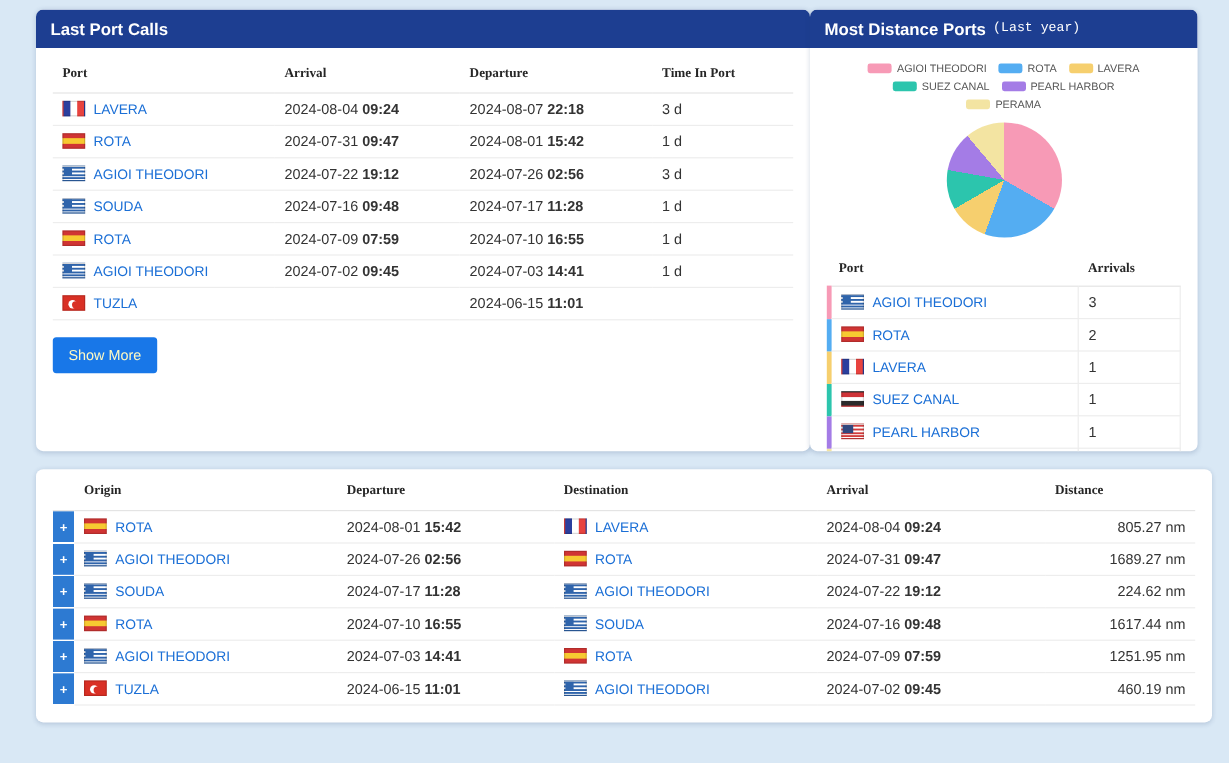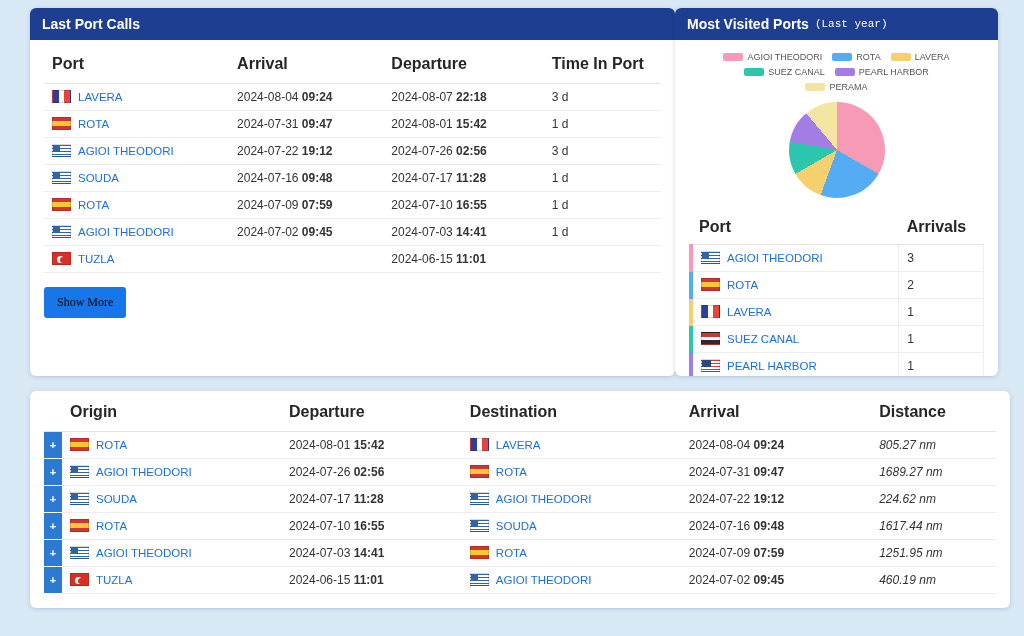--- a/index.html
+++ b/index.html
@@ -27,22 +27,22 @@
   .panel-subtitle { font-weight:normal; font-size:11px;font-family:Liberation Mono, monospace; }
   .info-icon {
     display:inline-flex; align-items:center; justify-content:center;
     width:13px; height:13px; border-radius:50%; background:#fff;
     color:#1d3e91; font-size:9px; font-weight:bold; font-style:normal;
   }
   .panel-body { padding:4px 14px 14px; flex:1; }
 
   table { width:100%; border-collapse:collapse; font-size:12px; color:#333; table-layout:fixed; }
   th {
-    text-align:left; font-weight:bold; font-size:16px; color:#262626;
-    padding:11px 8px 10px; border-bottom:1px solid #e4e4e4; white-space:nowrap;
+    text-align:left; font-weight:bold; font-size:11px; color:#262626;
+    padding:11px 8px 10px; border-bottom:1px solid #e4e4e4; white-space:nowrap;font-family:Liberation Serif, serif;
   }
   td { padding:5px 8px; border-bottom:1px solid #ededed; height:27px; white-space:nowrap; overflow:hidden; vertical-align:middle; }
   b { font-weight:bold; }
 
   .flag {
     display:inline-block; width:19px; height:13px; margin-right:7px;
     border:1px solid rgba(0,0,0,.15); vertical-align:-2px; position:relative; overflow:hidden;
   }
   .flag-fr { background:linear-gradient(90deg,#2b3f9e 0 33.3%,#fff 33.3% 66.6%,#e8433f 66.6% 100%); }
   .flag-es { background:linear-gradient(180deg,#d03433 0 27%,#f7c931 27% 73%,#d03433 73% 100%); }
@@ -51,43 +51,43 @@
   .flag-tr { background:#d93025; }
   .flag-tr::before { content:""; position:absolute; left:4px; top:3px; width:7px; height:7px; border-radius:50%; background:#fff; }
   .flag-tr::after { content:""; position:absolute; left:6.5px; top:3.8px; width:6px; height:6px; border-radius:50%; background:#d93025; }
   .flag-eg { background:linear-gradient(180deg,#cf3438 0 33%,#fff 33% 66%,#2b2b2b 66% 100%); }
   .flag-us { background:repeating-linear-gradient(180deg,#d23b3b 0 1.5px,#fff 1.5px 3px); }
   .flag-us::before { content:""; position:absolute; left:0; top:0; width:9px; height:7px; background:#31477e; }
 
   .port-link { color:#1b6fd6; text-decoration:none; font-size:11.5px; cursor:pointer; }
 
   .show-more {
-    margin:14px 0 0 0; background:#1877e8; color:#000000; border:none; border-radius:3px;
-    padding:8px 13px; font-size:12px; font-family:Liberation Serif, serif; cursor:pointer;
+    margin:14px 0 0 0; background:#1877e8; color:#fef9c3; border:none; border-radius:3px;
+    padding:8px 13px; font-size:12px; font-family:Liberation Sans, sans-serif; cursor:pointer;
   }
 
   
   .legend { display:flex; flex-wrap:wrap; justify-content:center; column-gap:10px; row-gap:5px; max-width:256px; margin:8px auto 2px; }
   .legend-item { display:inline-flex; align-items:center; gap:4px; cursor:pointer; }
   .legend-swatch { width:20px; height:8px; border-radius:2px; display:inline-block; }
   .legend-label { font-size:9px; color:#555; }
   .pie { width:96px; height:96px; border-radius:50%; margin:10px auto 12px; }
   .mv-table td { border:1px solid #ededed; }
   .mv-table tr td:first-child { border-left:4px solid var(--row-color,#ccc); }
   .mv-table th { padding:8px 8px; }
 
   
   .trips-table th { padding:12px 8px 10px; }
   .accent-head { width:18px; padding:0; }
   .accent-cell {
     width:18px; padding:0; background:#2d7ad2; text-align:center; cursor:pointer;
     border-bottom:1px solid #fff;
   }
   .plus { color:#fff; font-size:11px; font-weight:bold; line-height:1; }
-  .dist-cell { text-align:left;font-style:italic; }
+  .dist-cell { text-align:right; }
 </style>
 </head>
 <body>
 
 <div class="page">
 
   <div class="top-row">
 
     <section class="panel panel-port-calls">
       <header class="panel-header">
@@ -173,21 +173,21 @@
     <td></td>
   </tr>
 </tbody>
         </table>
         <button class="show-more">Show More</button>
       </div>
     </section>
 
     <section class="panel panel-most-visited">
       <header class="panel-header">
-        <span>Most Visited Ports</span>
+        <span>Most Distance Ports</span>
         <span class="panel-subtitle">(Last year)</span>
       </header>
       <div class="panel-body">
         <div class="legend">
             <span class="legend-item">
               <span class="legend-swatch" style="background: rgb(247, 154, 182);"></span>
               <span class="legend-label">AGIOI THEODORI</span>
             </span>
             <span class="legend-item">
               <span class="legend-swatch" style="background: rgb(84, 173, 242);"></span>

